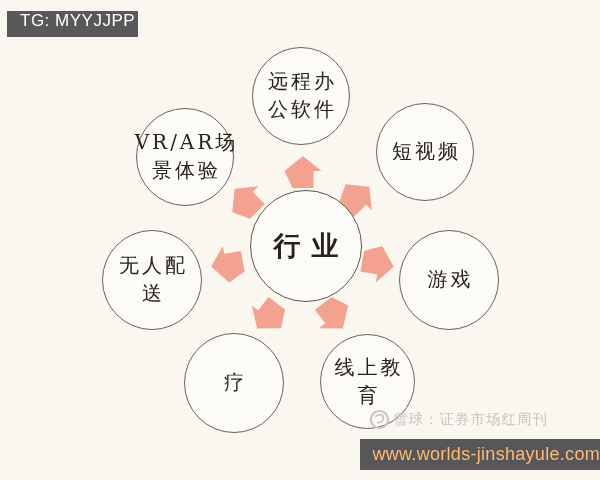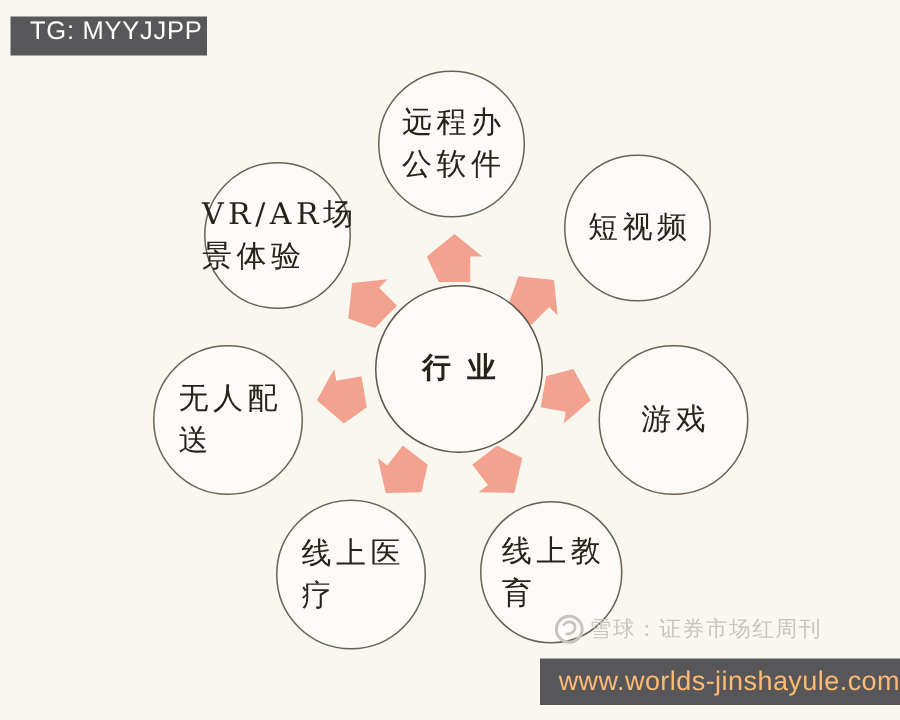--- a/index.html
+++ b/index.html
@@ -28,32 +28,32 @@
   
   .arrows { position: absolute; left: 0; top: 0; }
 
   
   .node {
     position: absolute;
     border: 1.4px solid #6a6156;
     border-radius: 50%;
     background: #fdfbf7;
     display: flex; align-items: center; justify-content: center;
-    text-align: left;
+    text-align: center;
     color: #26221c;
     font-family: "DejaVu Serif", "Liberation Serif", serif;
   }
   .node-label { font-size: 20px; line-height: 1.38; }
   .node-line  { display: block; letter-spacing: 3px; margin-right: -3px; white-space: nowrap; }
 
   .node-center {
     left: 250px; top: 190px; width: 112px; height: 112px;
     border-color: #5c554c; border-width: 1.6px;
   }
-  .node-center .node-label { font-size: 19px; font-weight: bold; }
+  .node-center .node-label { font-size: 27px; font-weight: bold; }
   .node-center .node-line { letter-spacing: 11px; margin-right: -11px; line-height: 1.65; }
 
   .node-top          { left: 252px; top: 47px;  width: 98px;  height: 98px;  }
   .node-top-right    { left: 376px; top: 103px; width: 98px;  height: 98px;  }
   .node-right        { left: 399px; top: 230px; width: 100px; height: 100px; }
   .node-bottom-right { left: 320px; top: 334px; width: 95px;  height: 95px;  }
   .node-bottom-left  { left: 184px; top: 333px; width: 100px; height: 100px; }
   .node-left         { left: 102px; top: 230px; width: 100px; height: 100px; }
   .node-top-left     { left: 136px; top: 108px; width: 98px;  height: 98px;  }
 
@@ -133,21 +133,20 @@
 
   <div class="node node-bottom-right">
     <div class="node-label">
       <span class="node-line">线上教</span>
       <span class="node-line">育</span>
     </div>
   </div>
 
   <div class="node node-bottom-left">
     <div class="node-label">
-      <span class="node-line">线上医</span>
       <span class="node-line">疗</span>
     </div>
   </div>
 
   <div class="node node-left">
     <div class="node-label">
       <span class="node-line">无人配</span>
       <span class="node-line">送</span>
     </div>
   </div>

